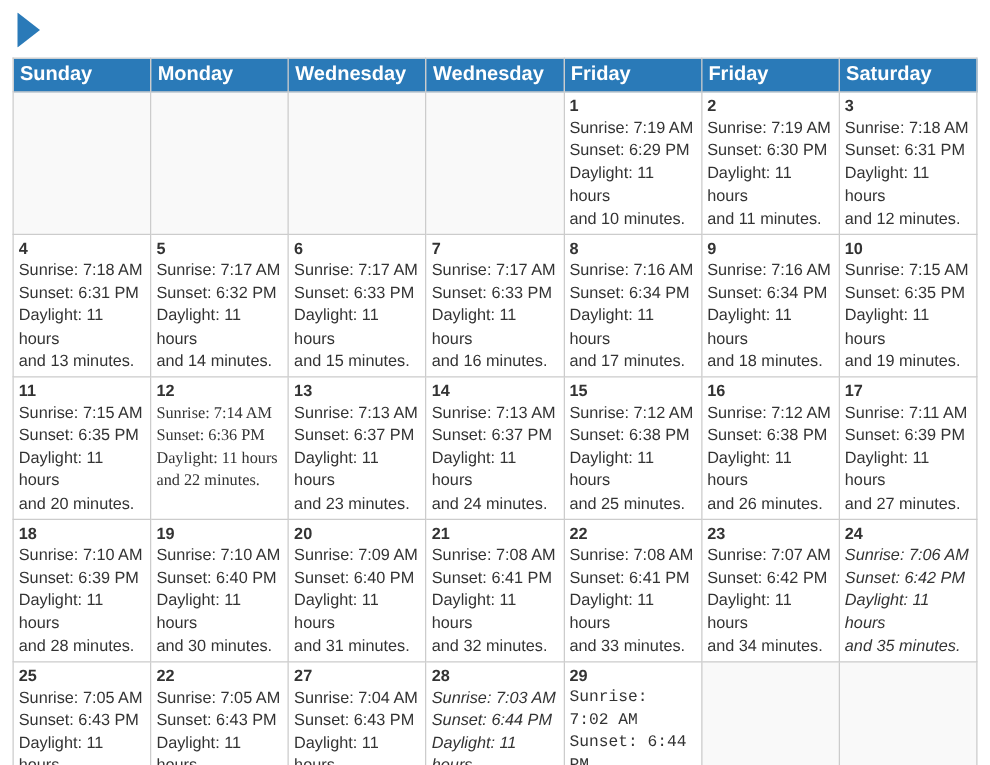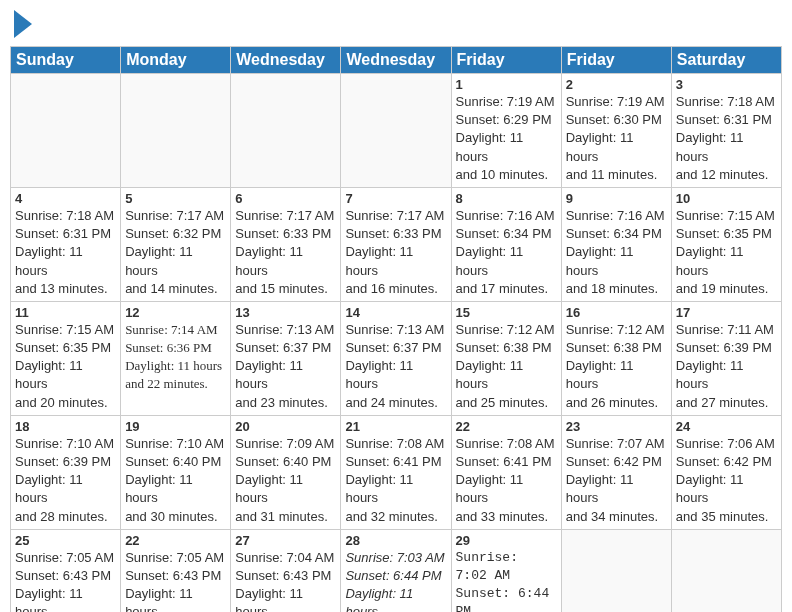--- a/index.html
+++ b/index.html
@@ -301,21 +301,21 @@
           </td>
           <td>
             <span class="day-number">23</span>
             <div class="day-info" style="white-space: pre-line;">Sunrise: 7:07 AM
 Sunset: 6:42 PM
 Daylight: 11 hours
 and 34 minutes.</div>
           </td>
           <td>
             <span class="day-number">24</span>
-            <div class="day-info" style="white-space: pre-line;">Sunrise: 7:06 AM
+            <div class="day-info" style="white-space: pre-line; font-style: italic;">Sunrise: 7:06 AM
 Sunset: 6:42 PM
 Daylight: 11 hours
 and 35 minutes.</div>
           </td>
         </tr>
         <tr>
           <td>
             <span class="day-number">25</span>
             <div class="day-info" style="white-space: pre-line;">Sunrise: 7:05 AM
 Sunset: 6:43 PM

